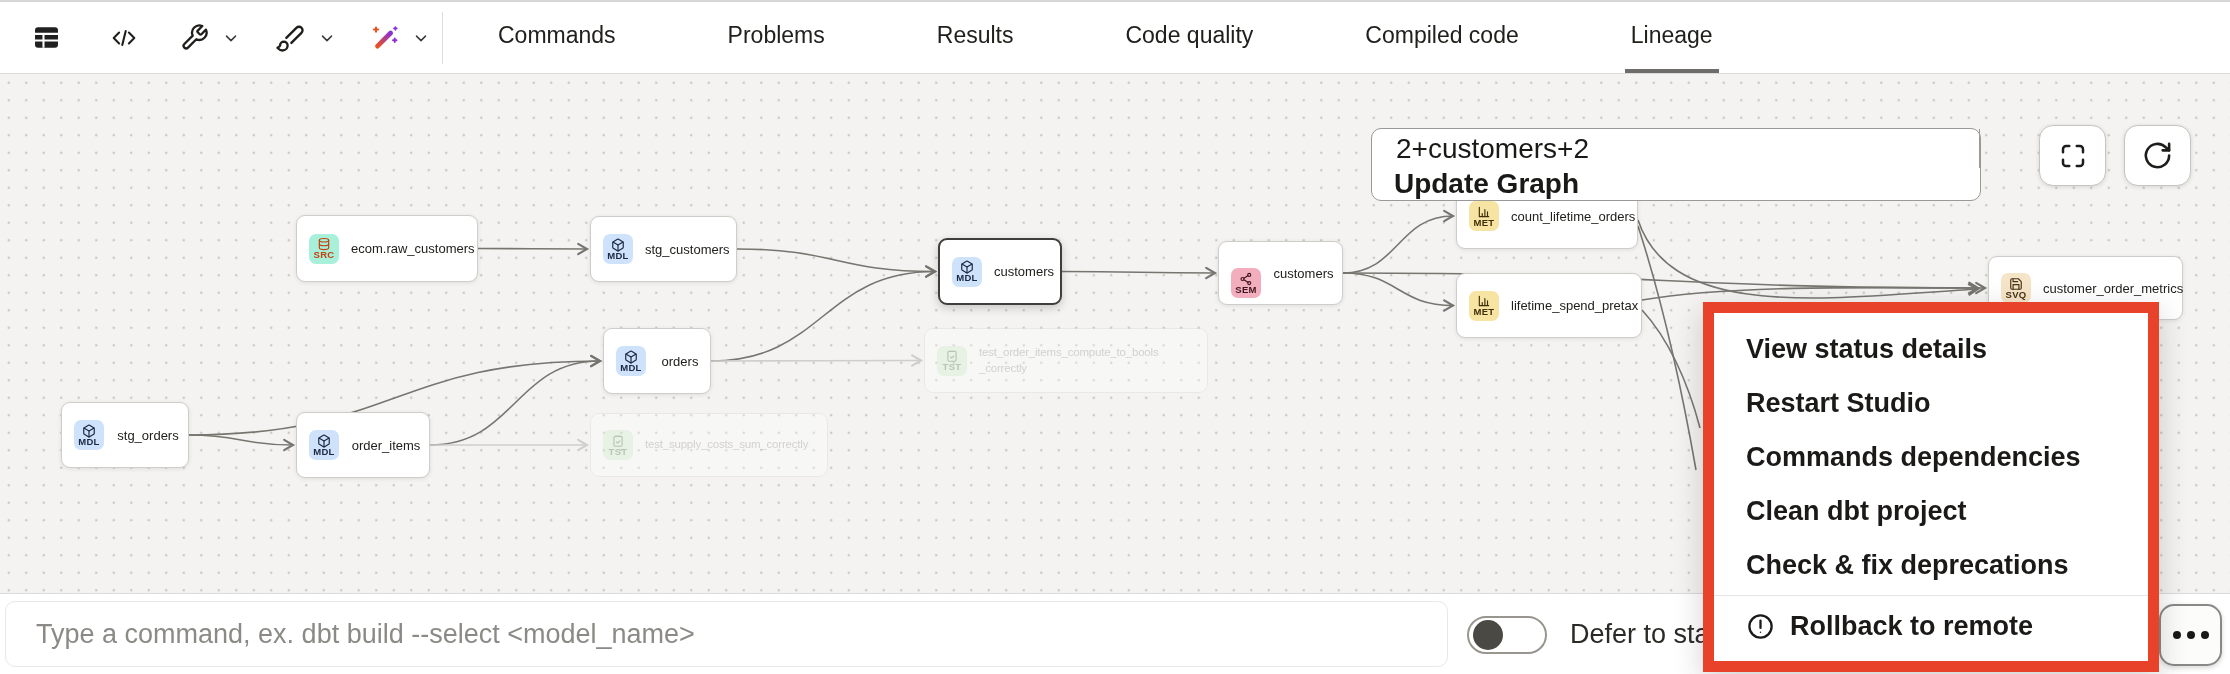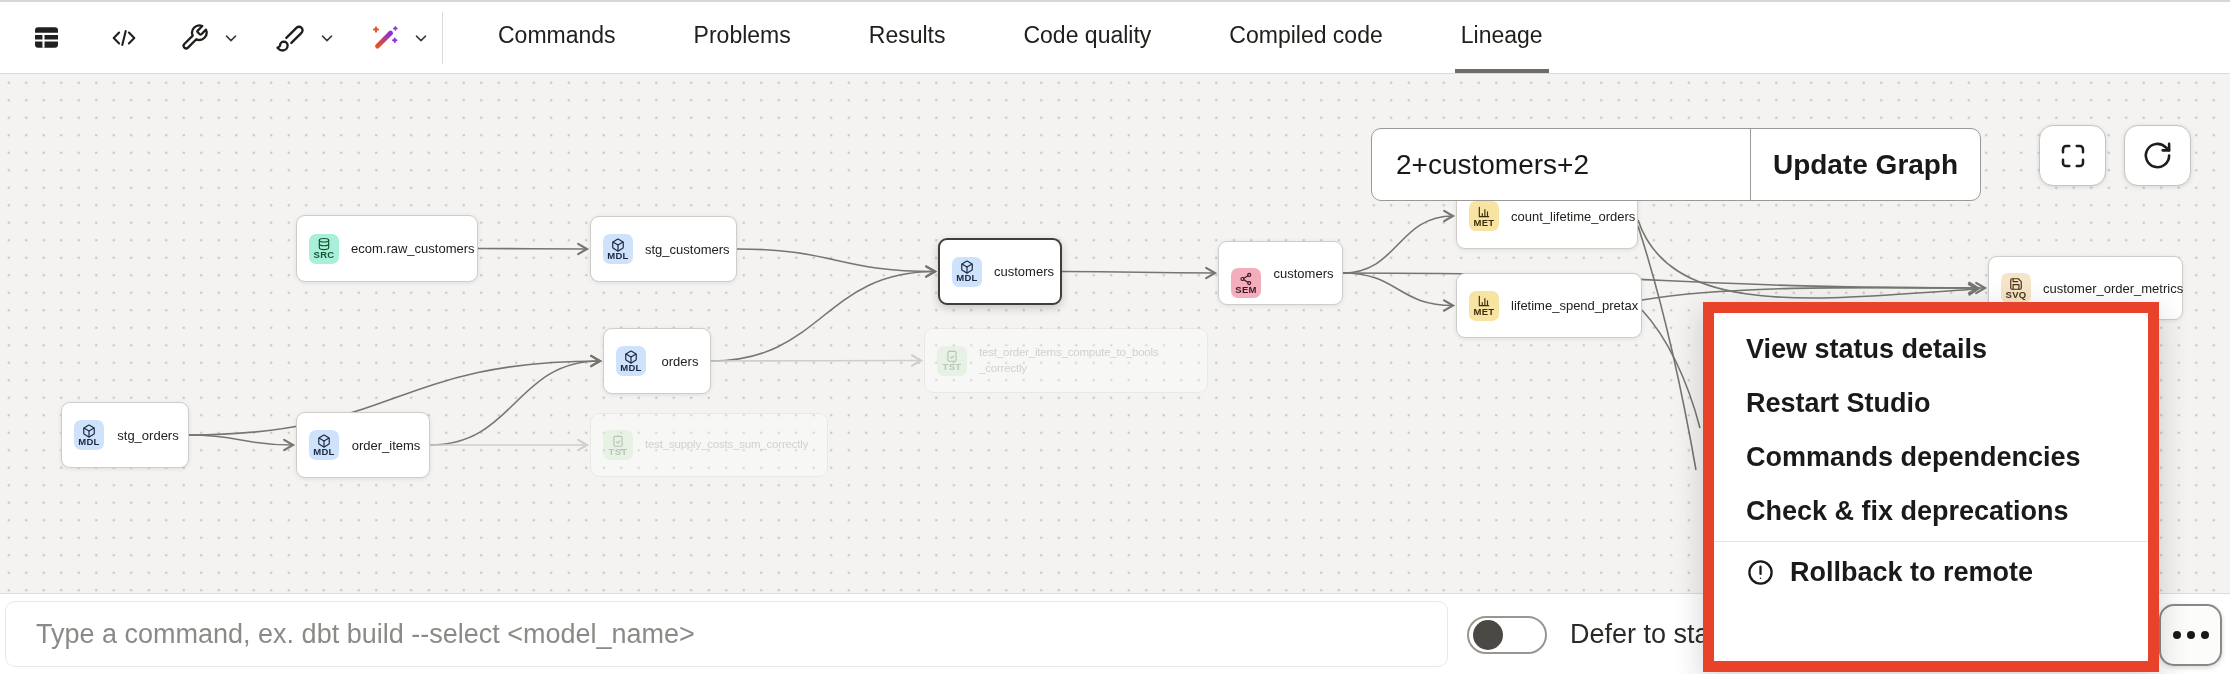--- a/index.html
+++ b/index.html
@@ -5,21 +5,21 @@
   * { margin:0; padding:0; box-sizing:border-box; }
   html,body { width:2230px; height:674px; overflow:hidden; background:#fff;
               font-family:"Liberation Sans", sans-serif; color:#1f1e1b; }
 
   
   .toolbar { position:absolute; left:0; top:0; width:2230px; height:74px; background:#fff;
              border-top:2px solid #d8d7d5; border-bottom:1px solid #dcdbd9; display:flex; align-items:center; z-index:20; }
   .tb-icons { display:flex; align-items:center; height:100%; }
   .tb-btn { display:flex; align-items:center; justify-content:center; color:#1f1e1b; }
   .tb-divider { width:1px; height:52px; background:#dddcda; position:absolute; left:442px; top:10px; }
-  .tabs { position:absolute; left:492px; top:0; height:71px; display:flex; gap:66px; align-items:stretch; }
+  .tabs { position:absolute; left:492px; top:0; height:71px; display:flex; gap:100px; align-items:stretch; }
   .tab { display:flex; align-items:center; font-size:23px; font-weight:500; color:#21201d; cursor:pointer;
          border-bottom:4px solid transparent; padding:0 6px; }
   .tab.active { border-bottom-color:#6e6d6a; }
 
   
   .canvas { position:absolute; left:0; top:74px; width:2230px; height:519px; overflow:hidden;
             background-color:#f4f3f1;
             background-image:radial-gradient(circle, #c9c7c2 1.1px, transparent 1.6px);
             background-size:17.5px 17.5px; }
   .edges { position:absolute; left:0; top:0; z-index:1; }
@@ -30,21 +30,21 @@
   .node.faded { opacity:.45; box-shadow:none; border-color:#dddcd8; background:rgba(255,255,255,.7); }
   .badge { width:30px; height:30px; border-radius:7px; flex:0 0 auto; display:flex; flex-direction:column;
            align-items:center; justify-content:center; line-height:1; }
   .badge .btxt { font-size:9.5px; font-weight:600; letter-spacing:.3px; margin-top:-1px; }
   .nlabel { margin-left:12px; font-size:13px; color:#22211d; white-space:nowrap; flex:1; text-align:center; }
   .node.faded .nlabel { color:#a9a8a4; white-space:normal; overflow-wrap:anywhere; text-align:left;
                         font-size:11.5px; letter-spacing:-.2px; line-height:1.35; }
 
   
   .gsel { position:absolute; left:1371px; top:54px; width:610px; height:73px; background:#fff;
-          border:1.5px solid #9b9995; border-radius:10px; display:flex; z-index:10; }
+          border:1.5px solid #9b9995; border-radius:10px; display:flex; z-index:10;flex-direction:column; }
   .gsel-input { flex:1; display:flex; align-items:center; padding-left:24px; font-size:28px; color:#191917;
                 border-right:1.5px solid #9b9995; }
   .gsel-btn { width:229px; display:flex; align-items:center; justify-content:center; font-size:28px;
               font-weight:600; color:#191917; cursor:pointer; }
   .sq-btn { position:absolute; width:67px; height:61px; top:51px; background:#fff; border:1.5px solid #c6c4c0;
             border-radius:14px; display:flex; align-items:center; justify-content:center; z-index:10;
             box-shadow:0 1px 4px rgba(40,40,35,.14); color:#1d1d1b; cursor:pointer; }
 
   
   .ctx { position:absolute; left:1703px; top:302px; width:456px; height:370px; z-index:50;
@@ -166,21 +166,21 @@
         <path d="M1343,273 C1664,273 1664,288 1985,288" fill="none" stroke="#76756f" stroke-width="1.6" marker-end="url(#arrow)"></path>
         <path d="M1638,220 C1672,322 1830,298 1978,289" fill="none" stroke="#76756f" stroke-width="1.6" marker-end="url(#arrow)"></path>
         <path d="M1642,300 C1725,286 1850,287 1978,288" fill="none" stroke="#76756f" stroke-width="1.6" marker-end="url(#arrow)"></path>
         <path d="M1638,226 C1662,300 1682,390 1696,470" fill="none" stroke="#76756f" stroke-width="1.6"></path>
         <path d="M1642,310 C1668,338 1688,382 1700,428" fill="none" stroke="#76756f" stroke-width="1.6"></path>
       </g>
   </svg>
 
   <div id="nodeLayer">
       <div class="node" style="left: 296px; top: 141px; width: 182px; height: 67px;">
-        <div class="badge" style="background: rgb(169, 240, 218); color: #14532d;">
+        <div class="badge" style="background: rgb(169, 240, 218); color: #c2410c;">
           <svg width="14" height="14" viewBox="0 0 24 24" fill="none" stroke="currentColor" stroke-width="2" stroke-linecap="round" stroke-linejoin="round">
             <ellipse cx="12" cy="5.5" rx="8" ry="3"></ellipse>
             <path d="M4 5.5v13c0 1.7 3.6 3 8 3s8-1.3 8-3v-13"></path>
             <path d="M4 12c0 1.7 3.6 3 8 3s8-1.3 8-3"></path>
           </svg>
           <span class="btxt">SRC</span>
         </div>
         <div class="nlabel">ecom.raw_customers</div>
       </div>
       <div class="node" style="left: 590px; top: 142px; width: 147px; height: 66px;">
@@ -350,20 +350,23 @@
       <li class="item">
         <span>View status details</span>
       </li>
       <li class="item">
         <span>Restart Studio</span>
       </li>
       <li class="item">
         <span>Commands dependencies</span>
       </li>
       <li class="item">
+        <span>Clean dbt project</span>
+      </li>
+      <li class="item">
         <span>Check &amp; fix deprecations</span>
       </li>
       <li class="sep"></li>
       <li class="item">
         <span style="display: flex;">
           <svg width="29" height="29" viewBox="0 0 24 24" fill="none" stroke="#1b1a18" stroke-width="1.9" stroke-linecap="round">
             <circle cx="12" cy="12" r="9.2"></circle>
             <path d="M12 7.2v6"></path>
             <circle cx="12" cy="16.8" r="0.6" fill="#1b1a18" stroke="none"></circle>
           </svg>

